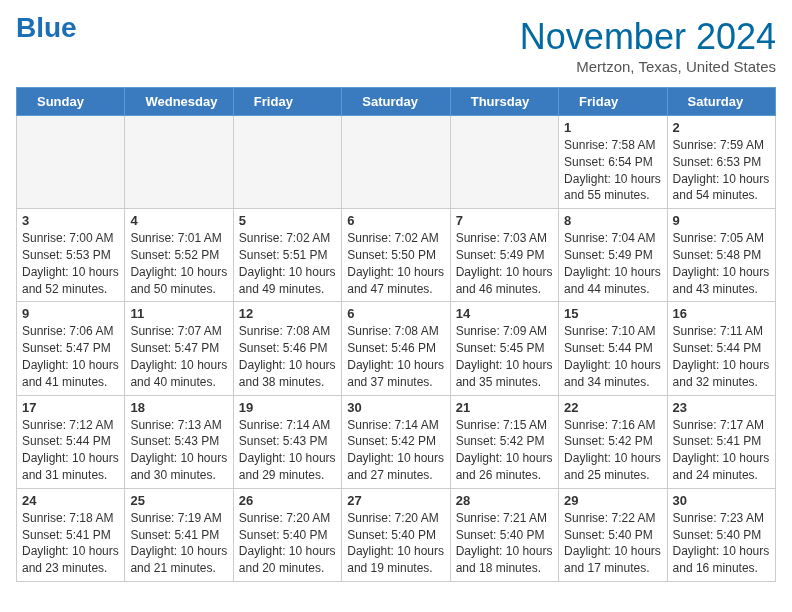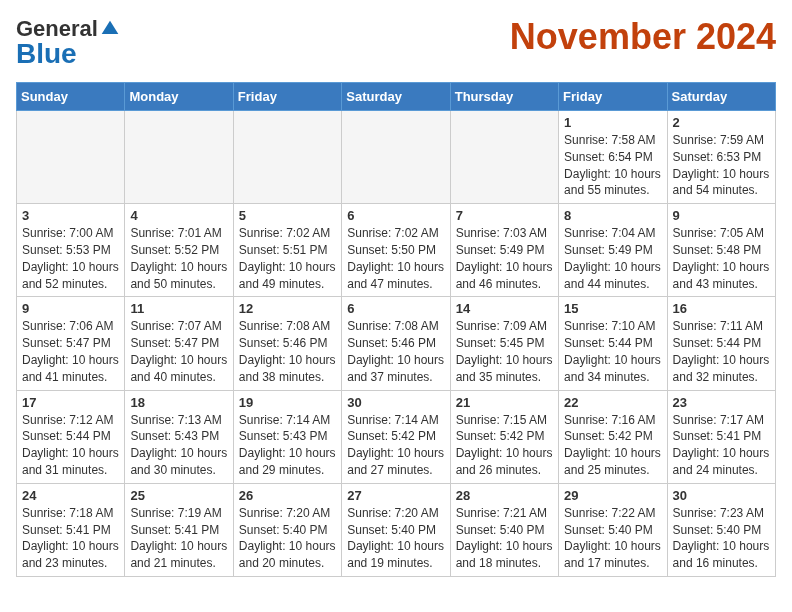--- a/index.html
+++ b/index.html
@@ -32,38 +32,38 @@
     .logo-icon {
       width: 20px;
       height: 20px;
       margin-left: 2px;
     }
     .title-area {
       text-align: right;
     }
     .month-title {
       font-size: 36px;
-      font-weight: bold;
-      color: #c2410c;
+      font-weight: normal;
+      color: #0369a1;
     }
     .location {
       font-size: 15px;
       color: #555;
     }
     .calendar {
       width: 100%;
       border-collapse: collapse;
       table-layout: fixed;
     }
     .calendar th {
       background: #3a7abf;
       color: #fff;
       font-size: 13px;
       font-weight: bold;
-      padding: 6px 4px;
+      padding: 6px 20px;
       text-align: left;
       border: 1px solid #5a9ad5;
     }
     .calendar td {
       border: 1px solid #ccc;
       vertical-align: top;
       padding: 4px 5px;
       height: 90px;
       background: #fff;
       font-size: 11px;
@@ -81,38 +81,33 @@
       font-size: 12px;
       line-height: 1.4;
       color: #333;
     }
   </style>
 </head>
 <body>
 
 <div class="header-area">
   <div class="logo">
-    <div class="logo-text">
-      <span class="logo-general">General</span>
-      <svg class="logo-icon" viewBox="0 0 24 24">
-        <polygon points="12,2 22,18 2,18" fill="#1a6fb5"></polygon>
-      </svg>
-    </div>
     <div style="font-size:28px; font-weight:bold; color:#1a6fb5; margin-top:-4px;">Blue</div>
   </div>
   <div class="title-area">
     <div class="month-title">November 2024</div>
+    <div class="location">Mertzon, Texas, United States</div>
   </div>
 </div>
 
 <table class="calendar">
   <thead>
     <tr id="weekday-header">
         <th>Sunday</th>
-        <th>Monday</th>
+        <th>Wednesday</th>
         <th>Friday</th>
         <th>Saturday</th>
         <th>Thursday</th>
         <th>Friday</th>
         <th>Saturday</th>
       </tr>
   </thead>
   <tbody id="calendar-body">
       <tr>
         <td class="empty"></td>

